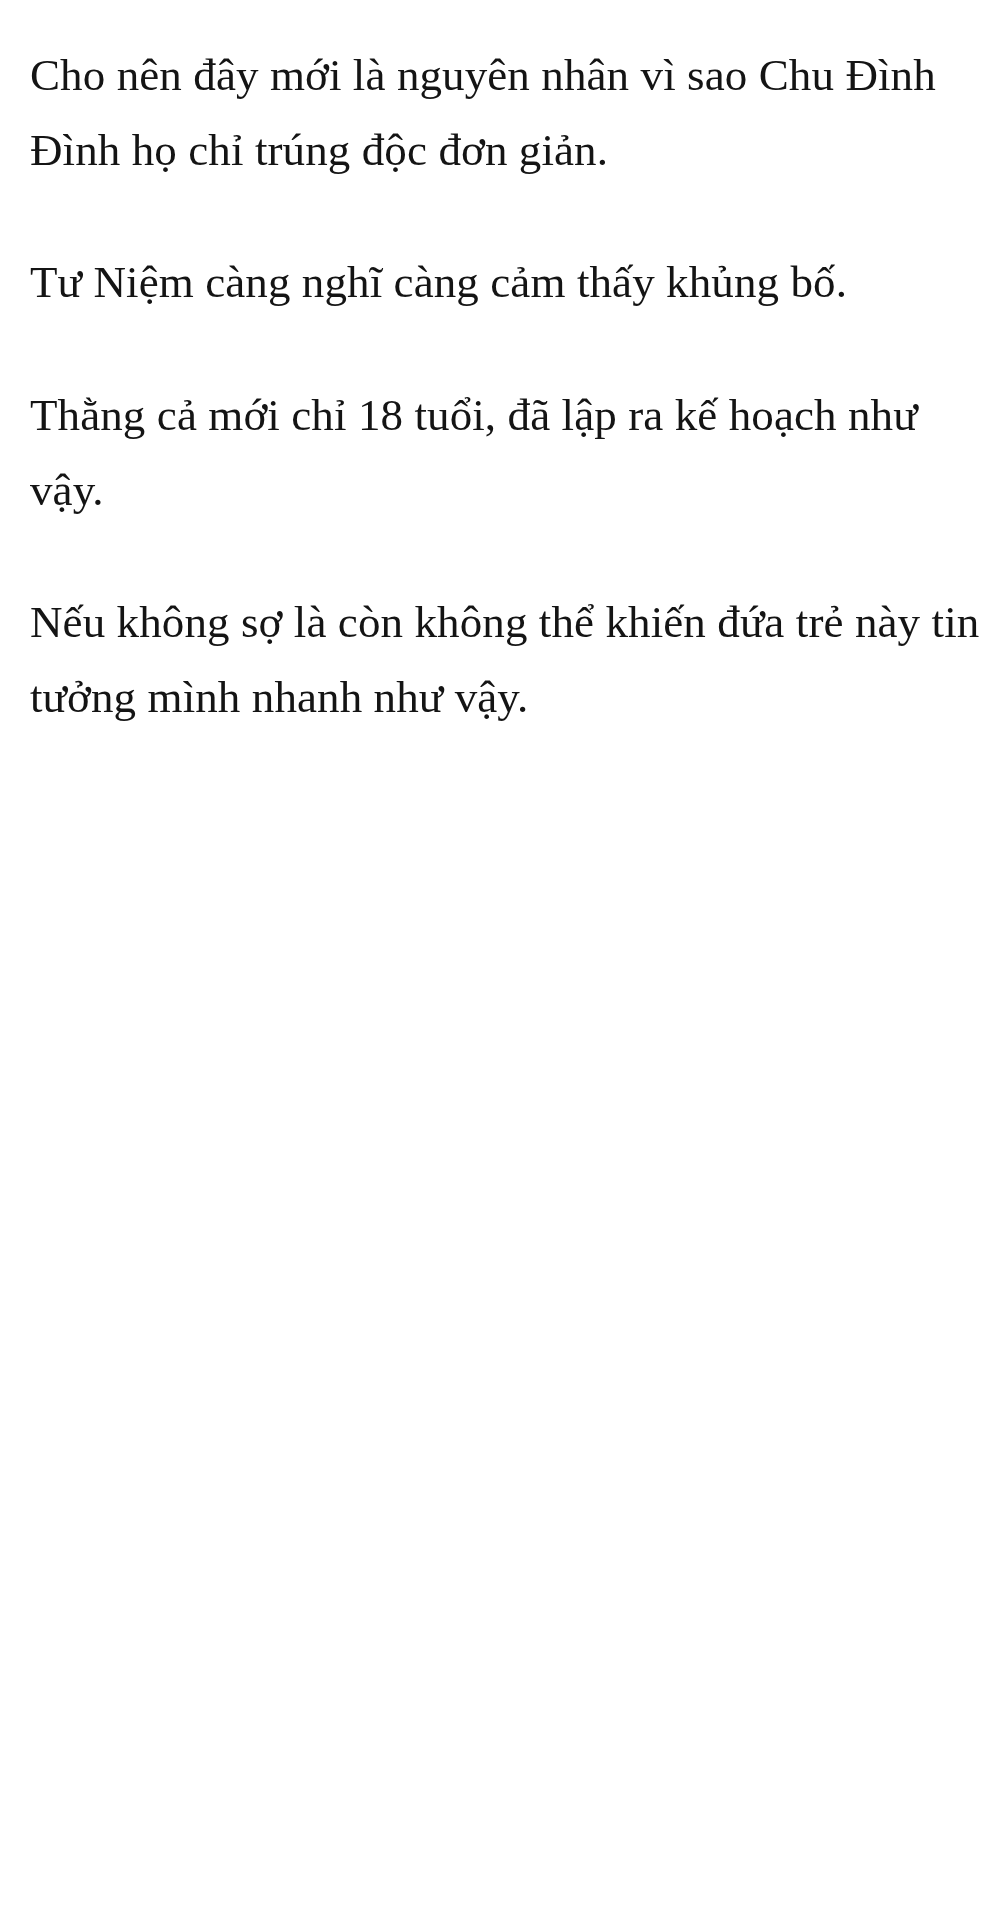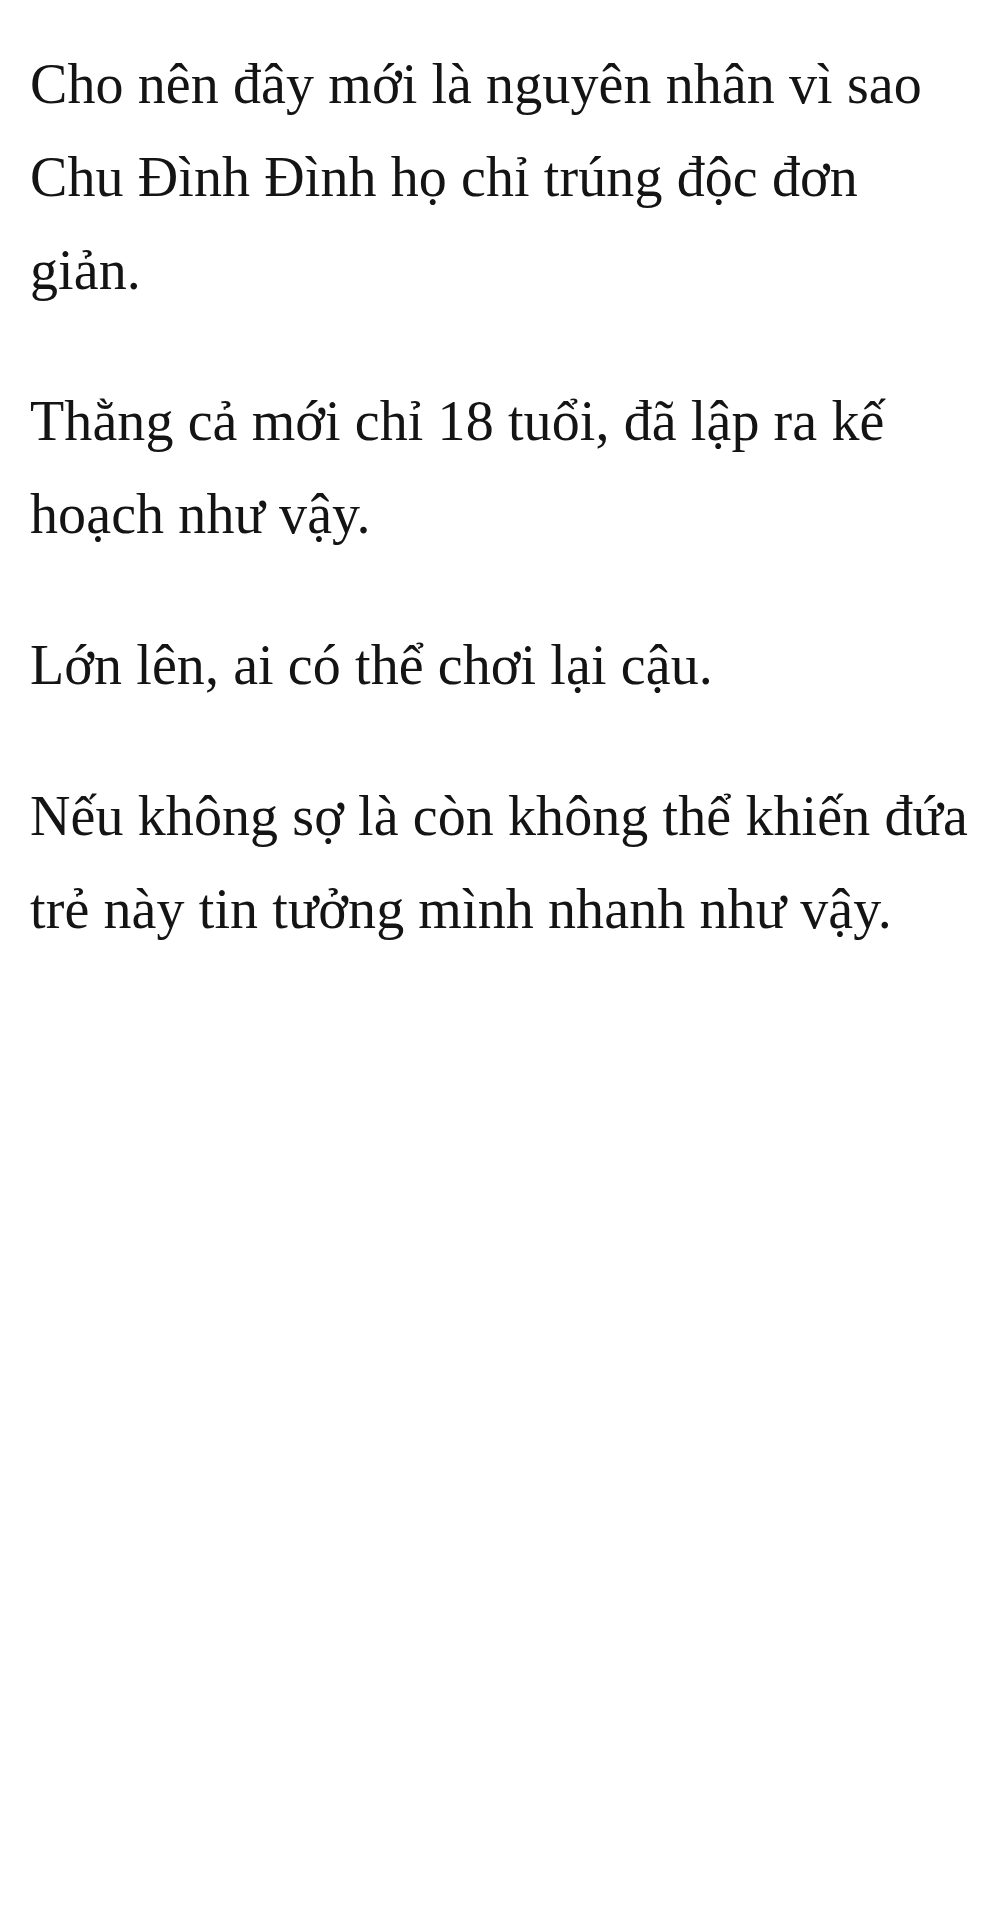--- a/index.html
+++ b/index.html
@@ -15,33 +15,33 @@
   }
   .reader {
     box-sizing: border-box;
     width: 1008px;
     min-height: 1920px;
     padding: 38px 28px 40px 30px;
     background: #ffffff;
   }
   .para {
     margin: 0 0 58px 0;
-    font-size: 56px;
+    font-size: 45px;
     line-height: 1.66;
     letter-spacing: 0.1px;
     color: #141414;
     text-align: left;
     word-wrap: break-word;
   }
   .para:last-child {
     margin-bottom: 0;
     font-family: Liberation Serif, serif;
   }
 </style>
 </head>
 <body>
 
 <div class="reader">
   <p class="para">Cho nên đây mới là nguyên nhân vì sao Chu Đình Đình họ chỉ trúng độc đơn giản.</p>
+  <p class="para">Tư Niệm càng nghĩ càng cảm thấy khủng bố.</p>
   <p class="para">Thằng cả mới chỉ 18 tuổi, đã lập ra kế hoạch như vậy.</p>
-  <p class="para">Lớn lên, ai có thể chơi lại cậu.</p>
   <p class="para">Nếu không sợ là còn không thể khiến đứa trẻ này tin tưởng mình nhanh như vậy.</p>
 </div>
 
 </body></html>

